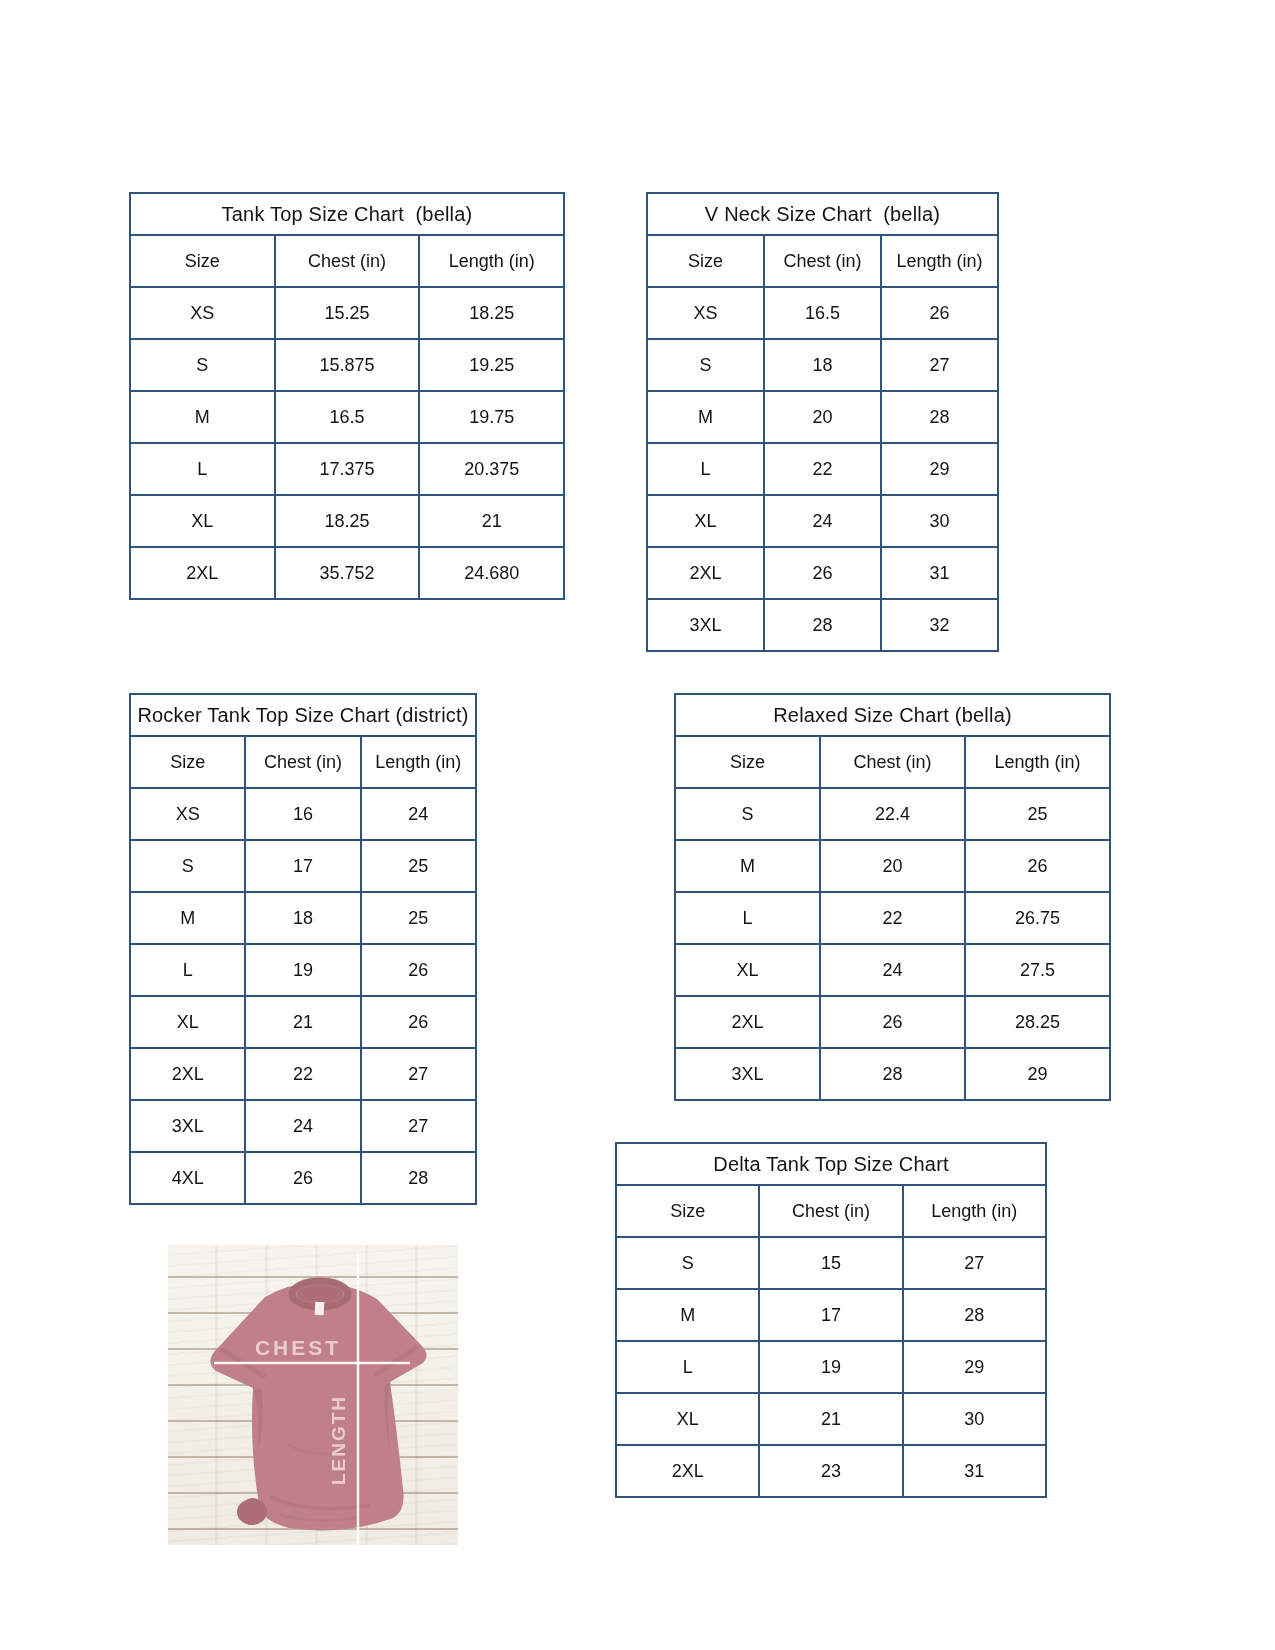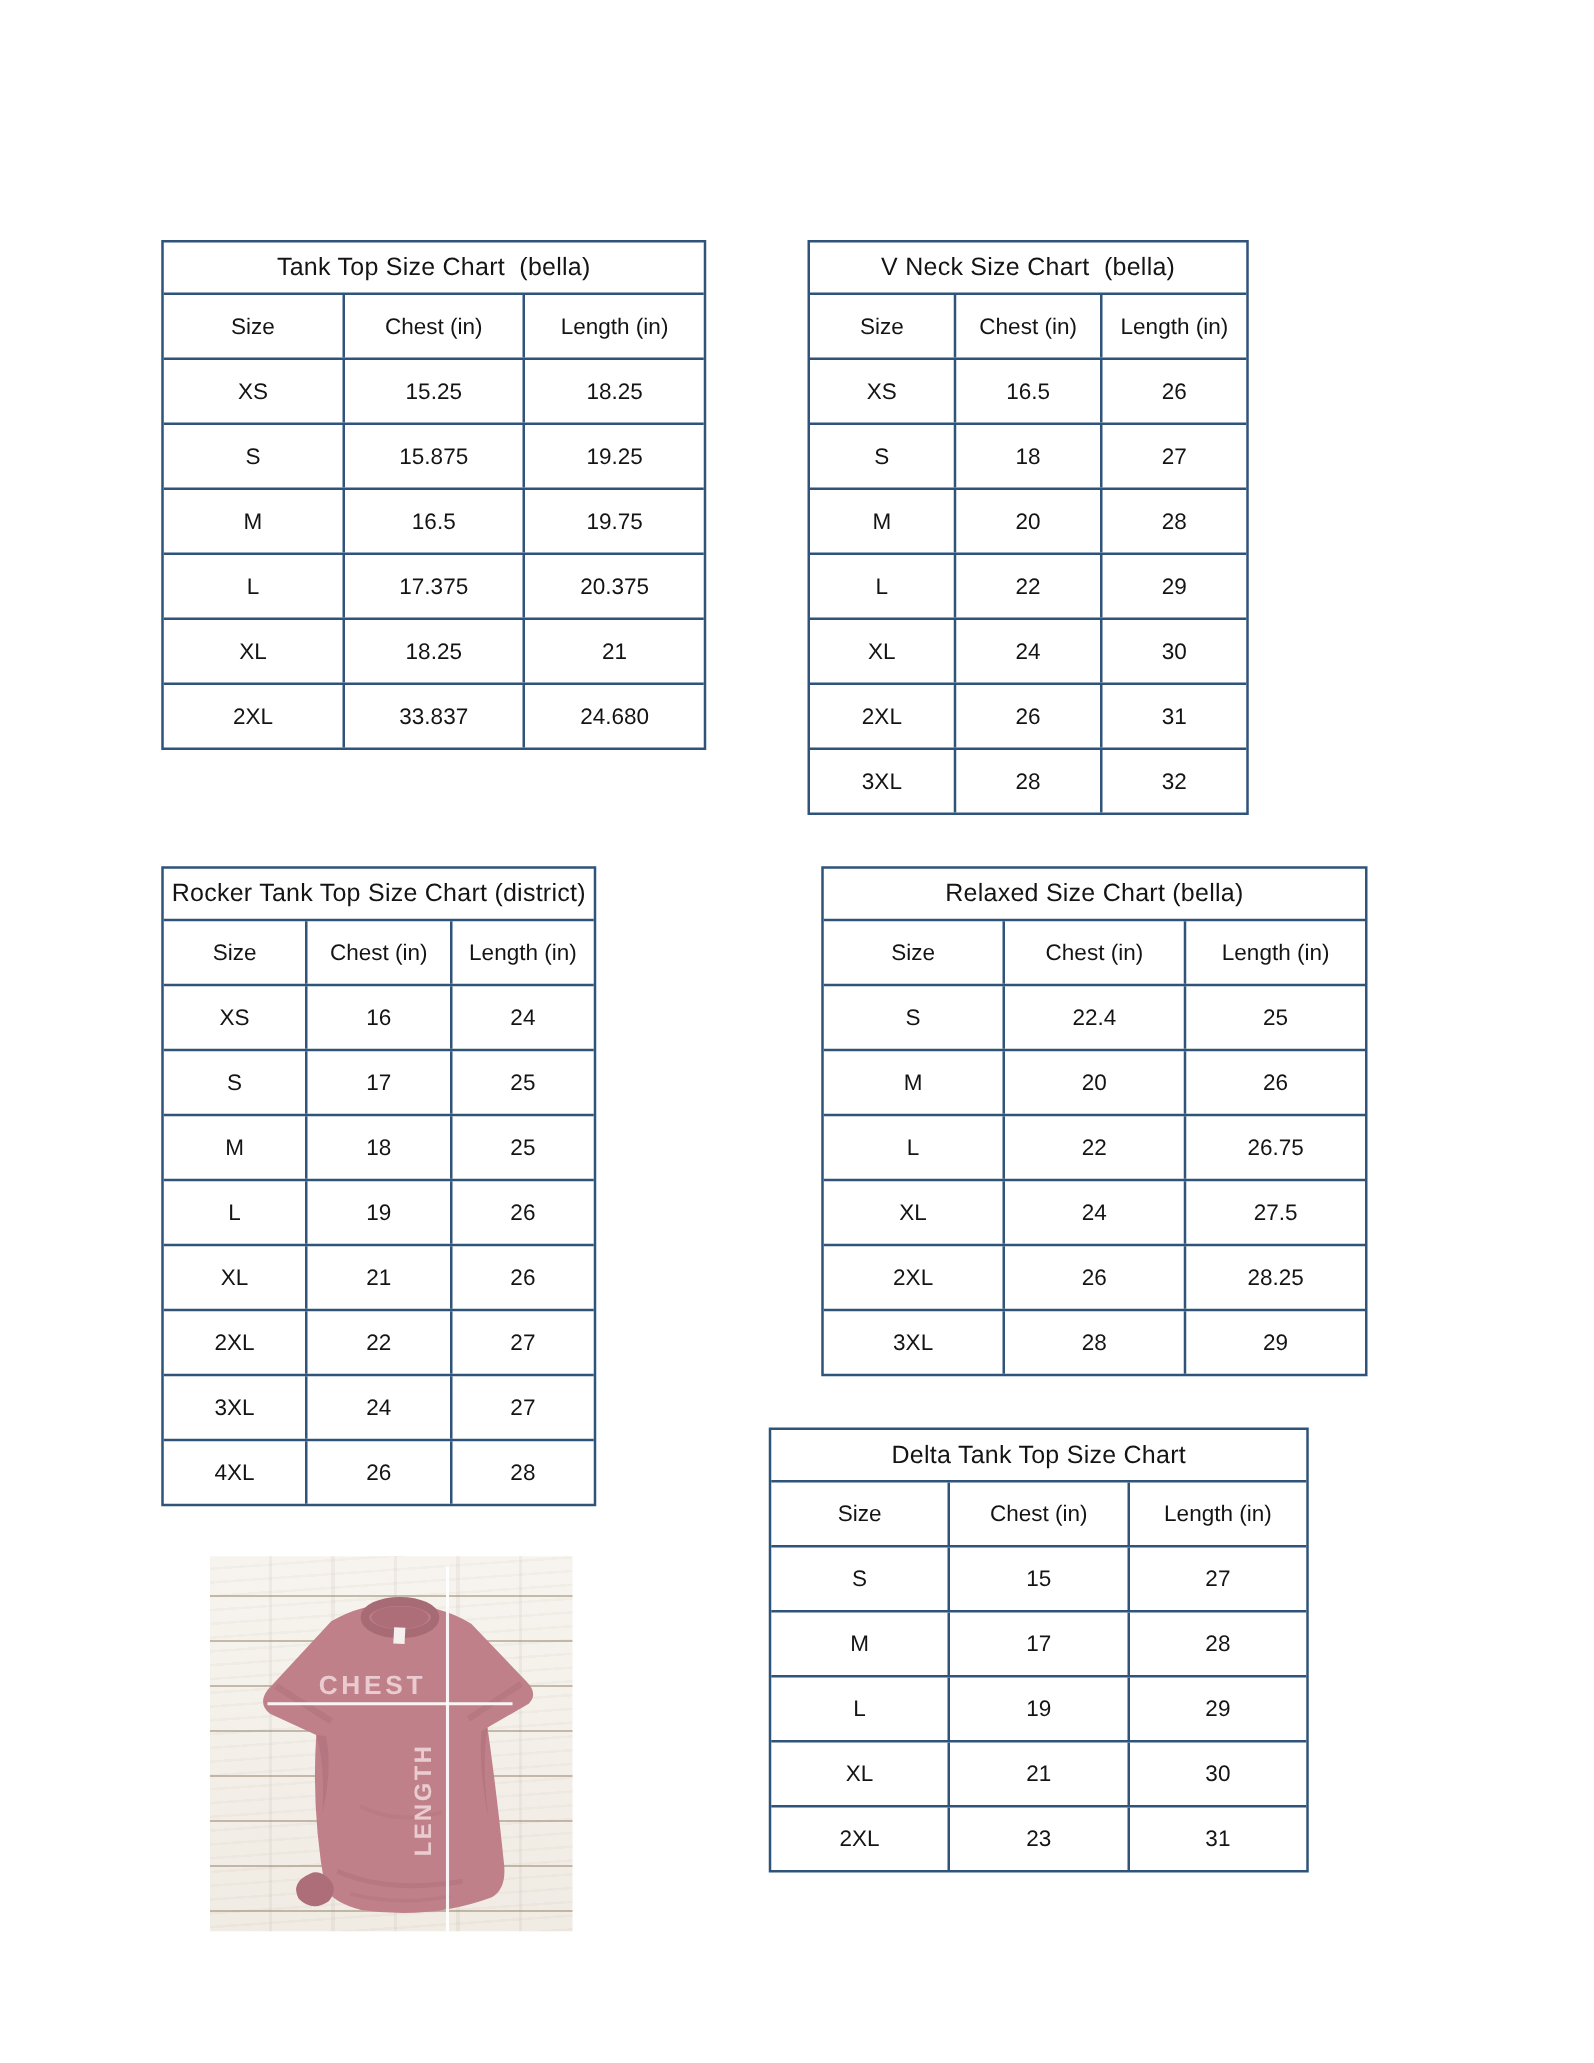--- a/index.html
+++ b/index.html
@@ -16,21 +16,21 @@
   body{
     width:1275px;height:1650px;background:#ffffff;
     font-family:"Liberation Sans", sans-serif;color:var(--text);
   }
   .page{position:relative;width:1275px;height:1650px;background:#fff;overflow:hidden}
 
   .tbl{position:absolute;border:2px solid var(--table-border);background:#fff}
   .tbl1{left:129px;top:192px;width:436px}
   .tbl2{left:646px;top:192px;width:353px}
   .tbl3{left:129px;top:693px;width:348px}
-  .tbl4{left:657px;top:693px;width:437px}
+  .tbl4{left:674px;top:693px;width:437px}
   .tbl5{left:615px;top:1142px;width:432px}
 
   .tbl-title{
     height:42px;border-bottom:2px solid var(--table-border);
     display:flex;align-items:center;justify-content:center;
     font-weight:normal;font-size:20px;white-space:pre;letter-spacing:.2px;
   }
   .tbl-row{display:flex;border-bottom:2px solid var(--table-border)}
   .tbl-row:last-child{border-bottom:none}
   .tbl-cell{
@@ -91,21 +91,21 @@
         <div class="tbl-cell">17.375</div>
         <div class="tbl-cell">20.375</div>
       </div>
       <div class="tbl-row">
         <div class="tbl-cell">XL</div>
         <div class="tbl-cell">18.25</div>
         <div class="tbl-cell">21</div>
       </div>
       <div class="tbl-row">
         <div class="tbl-cell">2XL</div>
-        <div class="tbl-cell">33.837</div>
+        <div class="tbl-cell">35.752</div>
         <div class="tbl-cell">24.680</div>
       </div>
     </section>
   <section class="tbl tbl2">
       <div class="tbl-title">V Neck Size Chart  (bella)</div>
       <div class="tbl-row">
         <div class="tbl-cell">Size</div>
         <div class="tbl-cell">Chest (in)</div>
         <div class="tbl-cell">Length (in)</div>
       </div>

